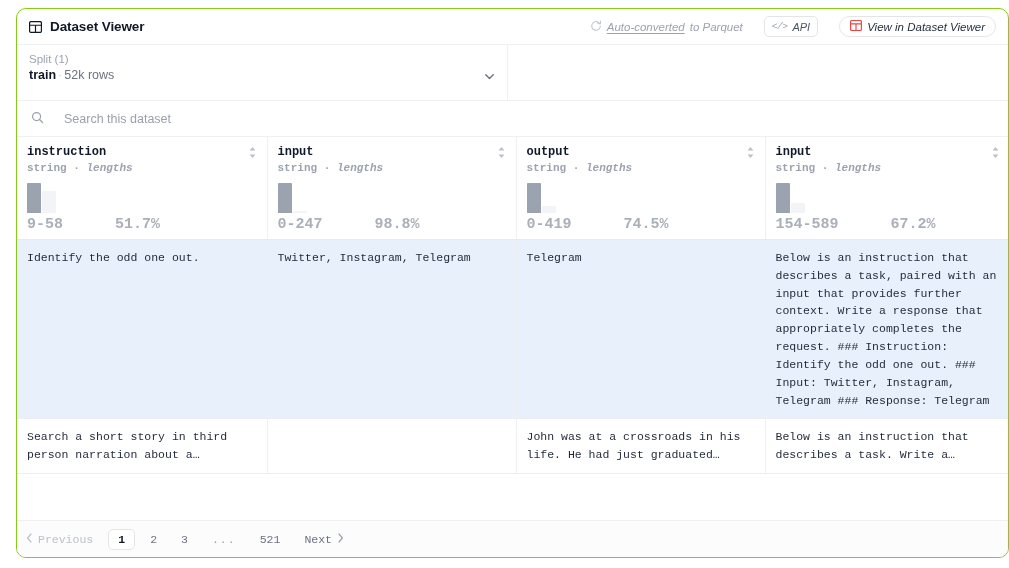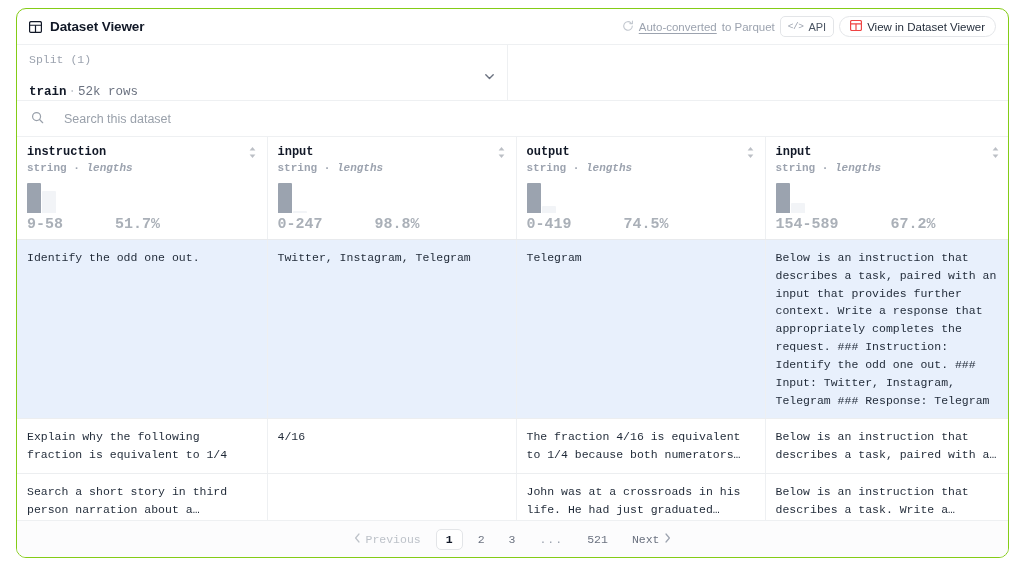--- a/index.html
+++ b/index.html
@@ -51,21 +51,22 @@
   .grid-glyph {
     display: inline-block;
     width: 13px;
     height: 12px;
     position: relative;
   }
   .hdr-right {
     margin-left: auto;
     display: flex;
     align-items: center;
-    gap: 5px;
+    gap: 21px;
+    font-style: italic;
   }
   .autoconv {
     display: flex;
     align-items: center;
     gap: 5px;
     font-size: 11.5px;
     color: #9ca3af;
     white-space: nowrap;
   }
   .autoconv .lnk {
@@ -110,21 +111,21 @@
   .split-select {
     width: 491px;
     box-sizing: border-box;
     border-right: 1px solid #eef0f2;
     padding: 8px 12px 0 12px;
     display: flex;
     align-items: flex-start;
     position: relative;
     cursor: pointer;
   }
-  .split-inner { display: flex; flex-direction: column; gap: 19px; font-family: Liberation Mono, monospace; }
+  .split-inner { display: flex; flex-direction: column; gap: 3px; }
   .split-label { font-size: 11.5px; color: #9ca3af; }
   .split-value { font-size: 12.5px; color: #6b7280; }
   .split-value b { color: #111827; font-weight: 700; }
   .split-value .dot { color: #c7cbd1; padding: 0 2px; }
   .chev {
     position: absolute;
     right: 12px;
     top: 24px;
     width: 12px;
     height: 12px;
@@ -248,21 +249,20 @@
   tbody tr.r1 td { height: 48px; }
   tbody tr.r2 td { height: 48px; }
 
   
   .pagination {
     height: 36px;
     min-height: 36px;
     border-top: 1px solid #eef0f2;
     display: flex;
     align-items: center;
-    justify-content: center;
     gap: 6px;
     background: #fcfcfd;
   }
   .pg {
     font-family: "Liberation Mono", monospace;
     font-size: 11.5px;
     color: #6b7280;
     padding: 3px 9px;
     border-radius: 5px;
     cursor: pointer;
@@ -465,26 +465,20 @@
             </div>
           </th>
         </tr>
       </thead>
       <tbody>
         <tr class="r0 highlight">
           <td>Identify the odd one out.</td>
           <td>Twitter, Instagram, Telegram</td>
           <td>Telegram</td>
           <td>Below is an instruction that describes a task, paired with an input that provides further context. Write a response that appropriately completes the request. ### Instruction: Identify the odd one out. ### Input: Twitter, Instagram, Telegram ### Response: Telegram</td>
-        </tr>
-        <tr class="r1">
-          <td>Explain why the following fraction is equivalent to 1/4</td>
-          <td>4/16</td>
-          <td>The fraction 4/16 is equivalent to 1/4 because both numerators…</td>
-          <td>Below is an instruction that describes a task, paired with a…</td>
         </tr>
         <tr class="r2">
           <td>Search a short story in third person narration about a…</td>
           <td></td>
           <td>John was at a crossroads in his life. He had just graduated…</td>
           <td>Below is an instruction that describes a task. Write a…</td>
         </tr>
 
       </tbody>
     </table>

